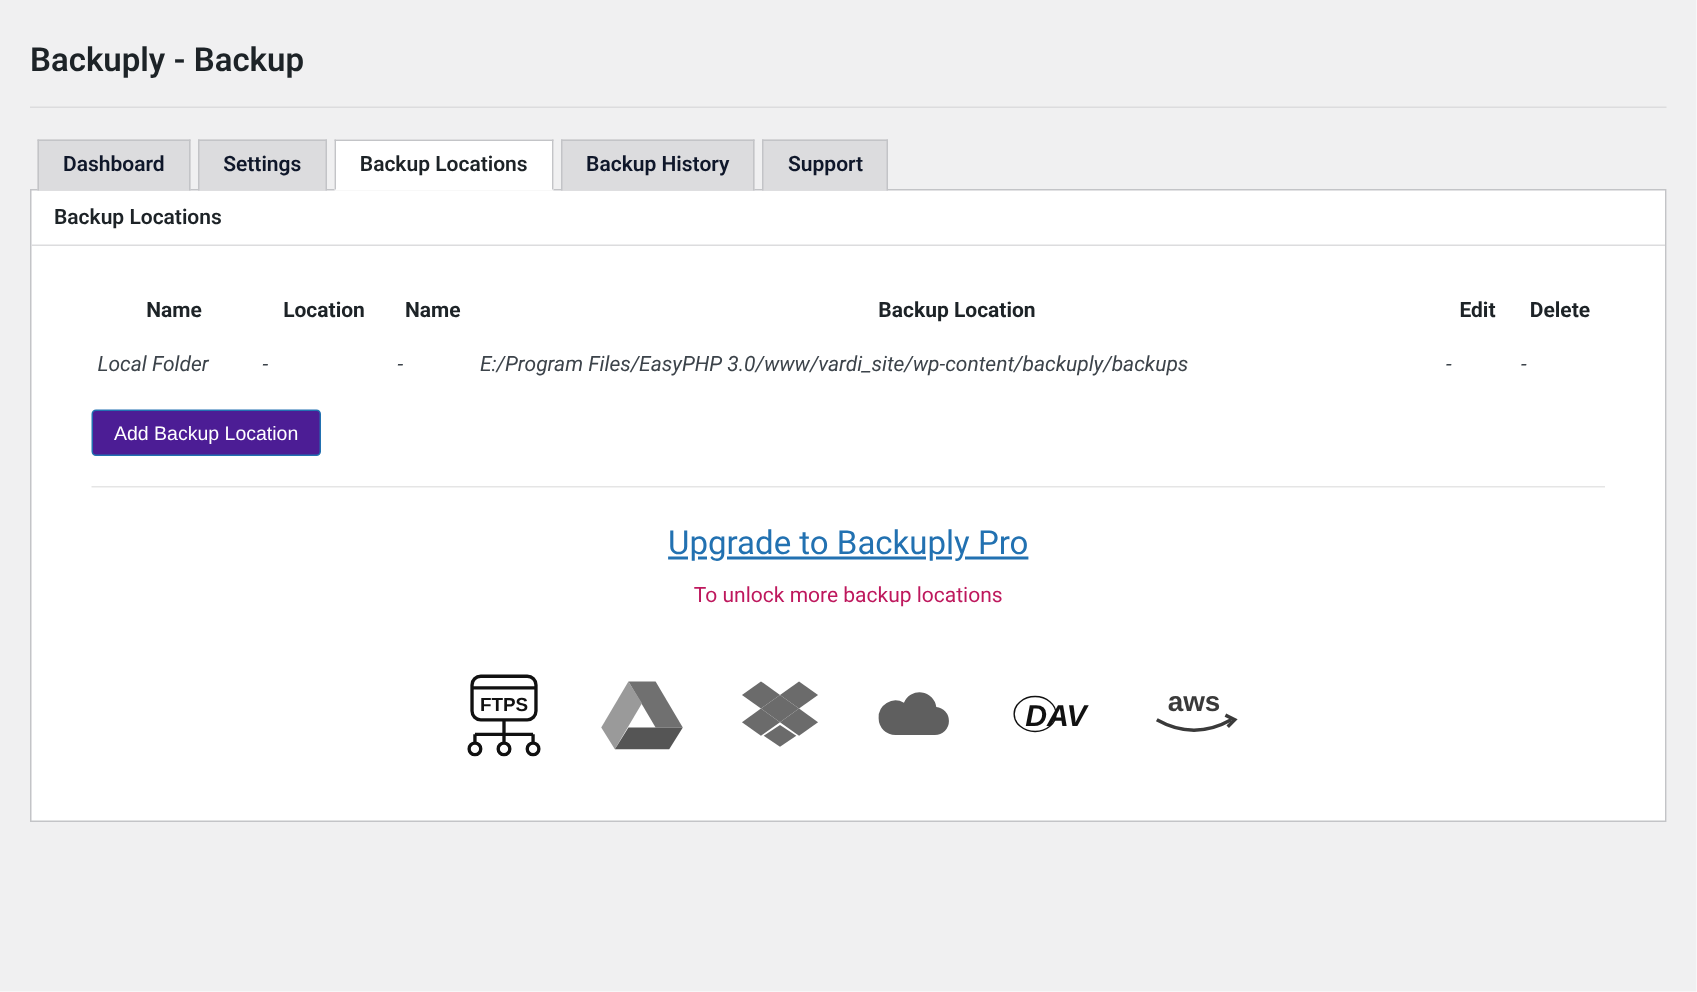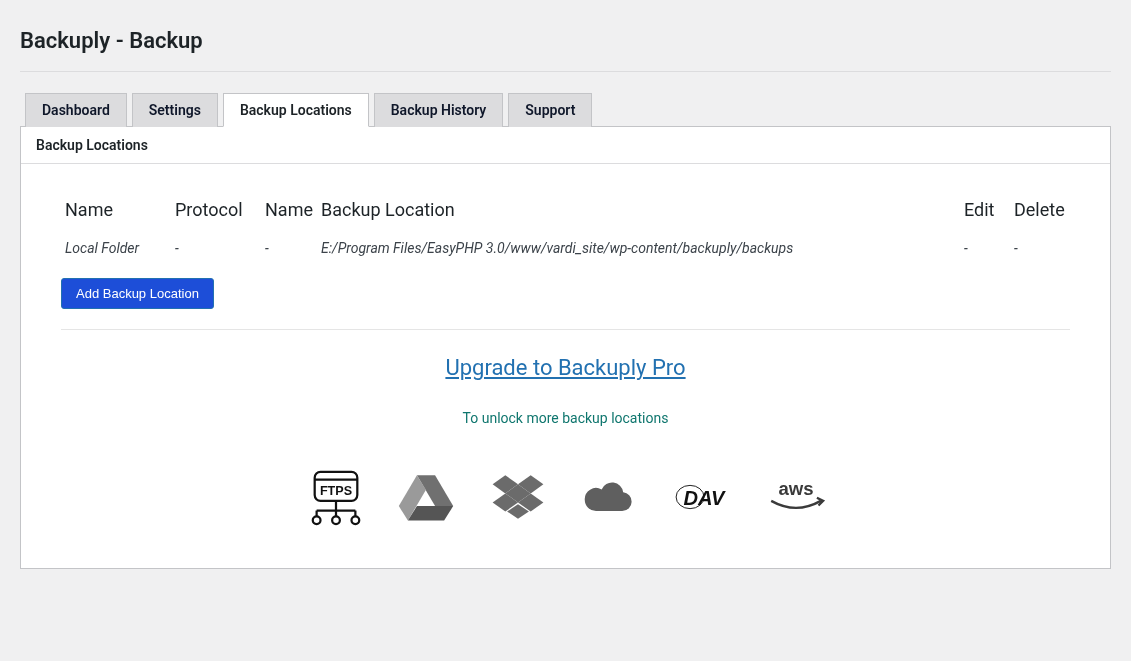--- a/index.html
+++ b/index.html
@@ -58,39 +58,39 @@
       border-bottom: 1px solid #dcdcde;
     }
     .inner {
       padding: 25px 40px 0 40px;
     }
     table {
       width: 100%;
       border-collapse: collapse;
     }
     th {
-      text-align: left;
-      font-weight: 400;
+      text-align: center;
+      font-weight: 700;
       padding: 10px 4px;
-      font-size: 18px;
+      font-size: 14px;
     }
     td {
       padding: 10px 4px;
       font-size: 14px;
       color: #3c434a;
       font-style: italic;
     }
     .col-name   { width: 110px; }
     .col-proto  { width: 90px; }
     .col-host   { width: 55px; }
     .col-path   { width: auto; }
     .col-edit   { width: 50px; }
     .col-del    { width: 60px; }
     .btn-primary {
-      background: #1d4ed8;
+      background: #4c1d95;
       border: 1px solid #2271b1;
       color: #fff;
       padding: 7px 14px;
       font-size: 13px;
       border-radius: 3px;
       cursor: pointer;
       margin-top: 12px;
     }
     hr.sep {
       margin: 20px 0 25px 0;
@@ -98,32 +98,32 @@
     }
     .upgrade {
       text-align: center;
     }
     .upgrade a {
       color: #2271b1;
       font-size: 22px;
       text-decoration: underline;
     }
     .upgrade p {
-      margin-top: 30px;
-      color: #0f766e;
+      margin-top: 14px;
+      color: #be185d;
       font-size: 14px;
     }
     .icons-row {
       display: flex;
       justify-content: center;
       align-items: center;
       gap: 30px;
       margin-top: 40px;
     }
-    .icon-box { width: 62px; height: 62px; display:flex;align-items:center;}
+    .icon-box { width: 62px; height: 62px; display:flex;align-items:center;justify-content:center; }
     svg { display:block; }
   </style>
 </head>
 <body>
 
 <div class="wrap">
   <h1>Backuply - Backup</h1>
   <hr>
 
   <div class="nav-tabs">
@@ -135,21 +135,21 @@
   </div>
 
   <div class="panel">
     <div class="panel-title">Backup Locations</div>
 
     <div class="inner">
       <table>
         <thead>
           <tr>
             <th class="col-name">Name</th>
-            <th class="col-proto">Protocol</th>
+            <th class="col-proto">Location</th>
             <th class="col-host">Name</th>
             <th class="col-path">Backup Location</th>
             <th class="col-edit">Edit</th>
             <th class="col-del">Delete</th>
           </tr>
         </thead>
         <tbody>
           <tr>
             <td>Local Folder</td>
             <td>-</td>

